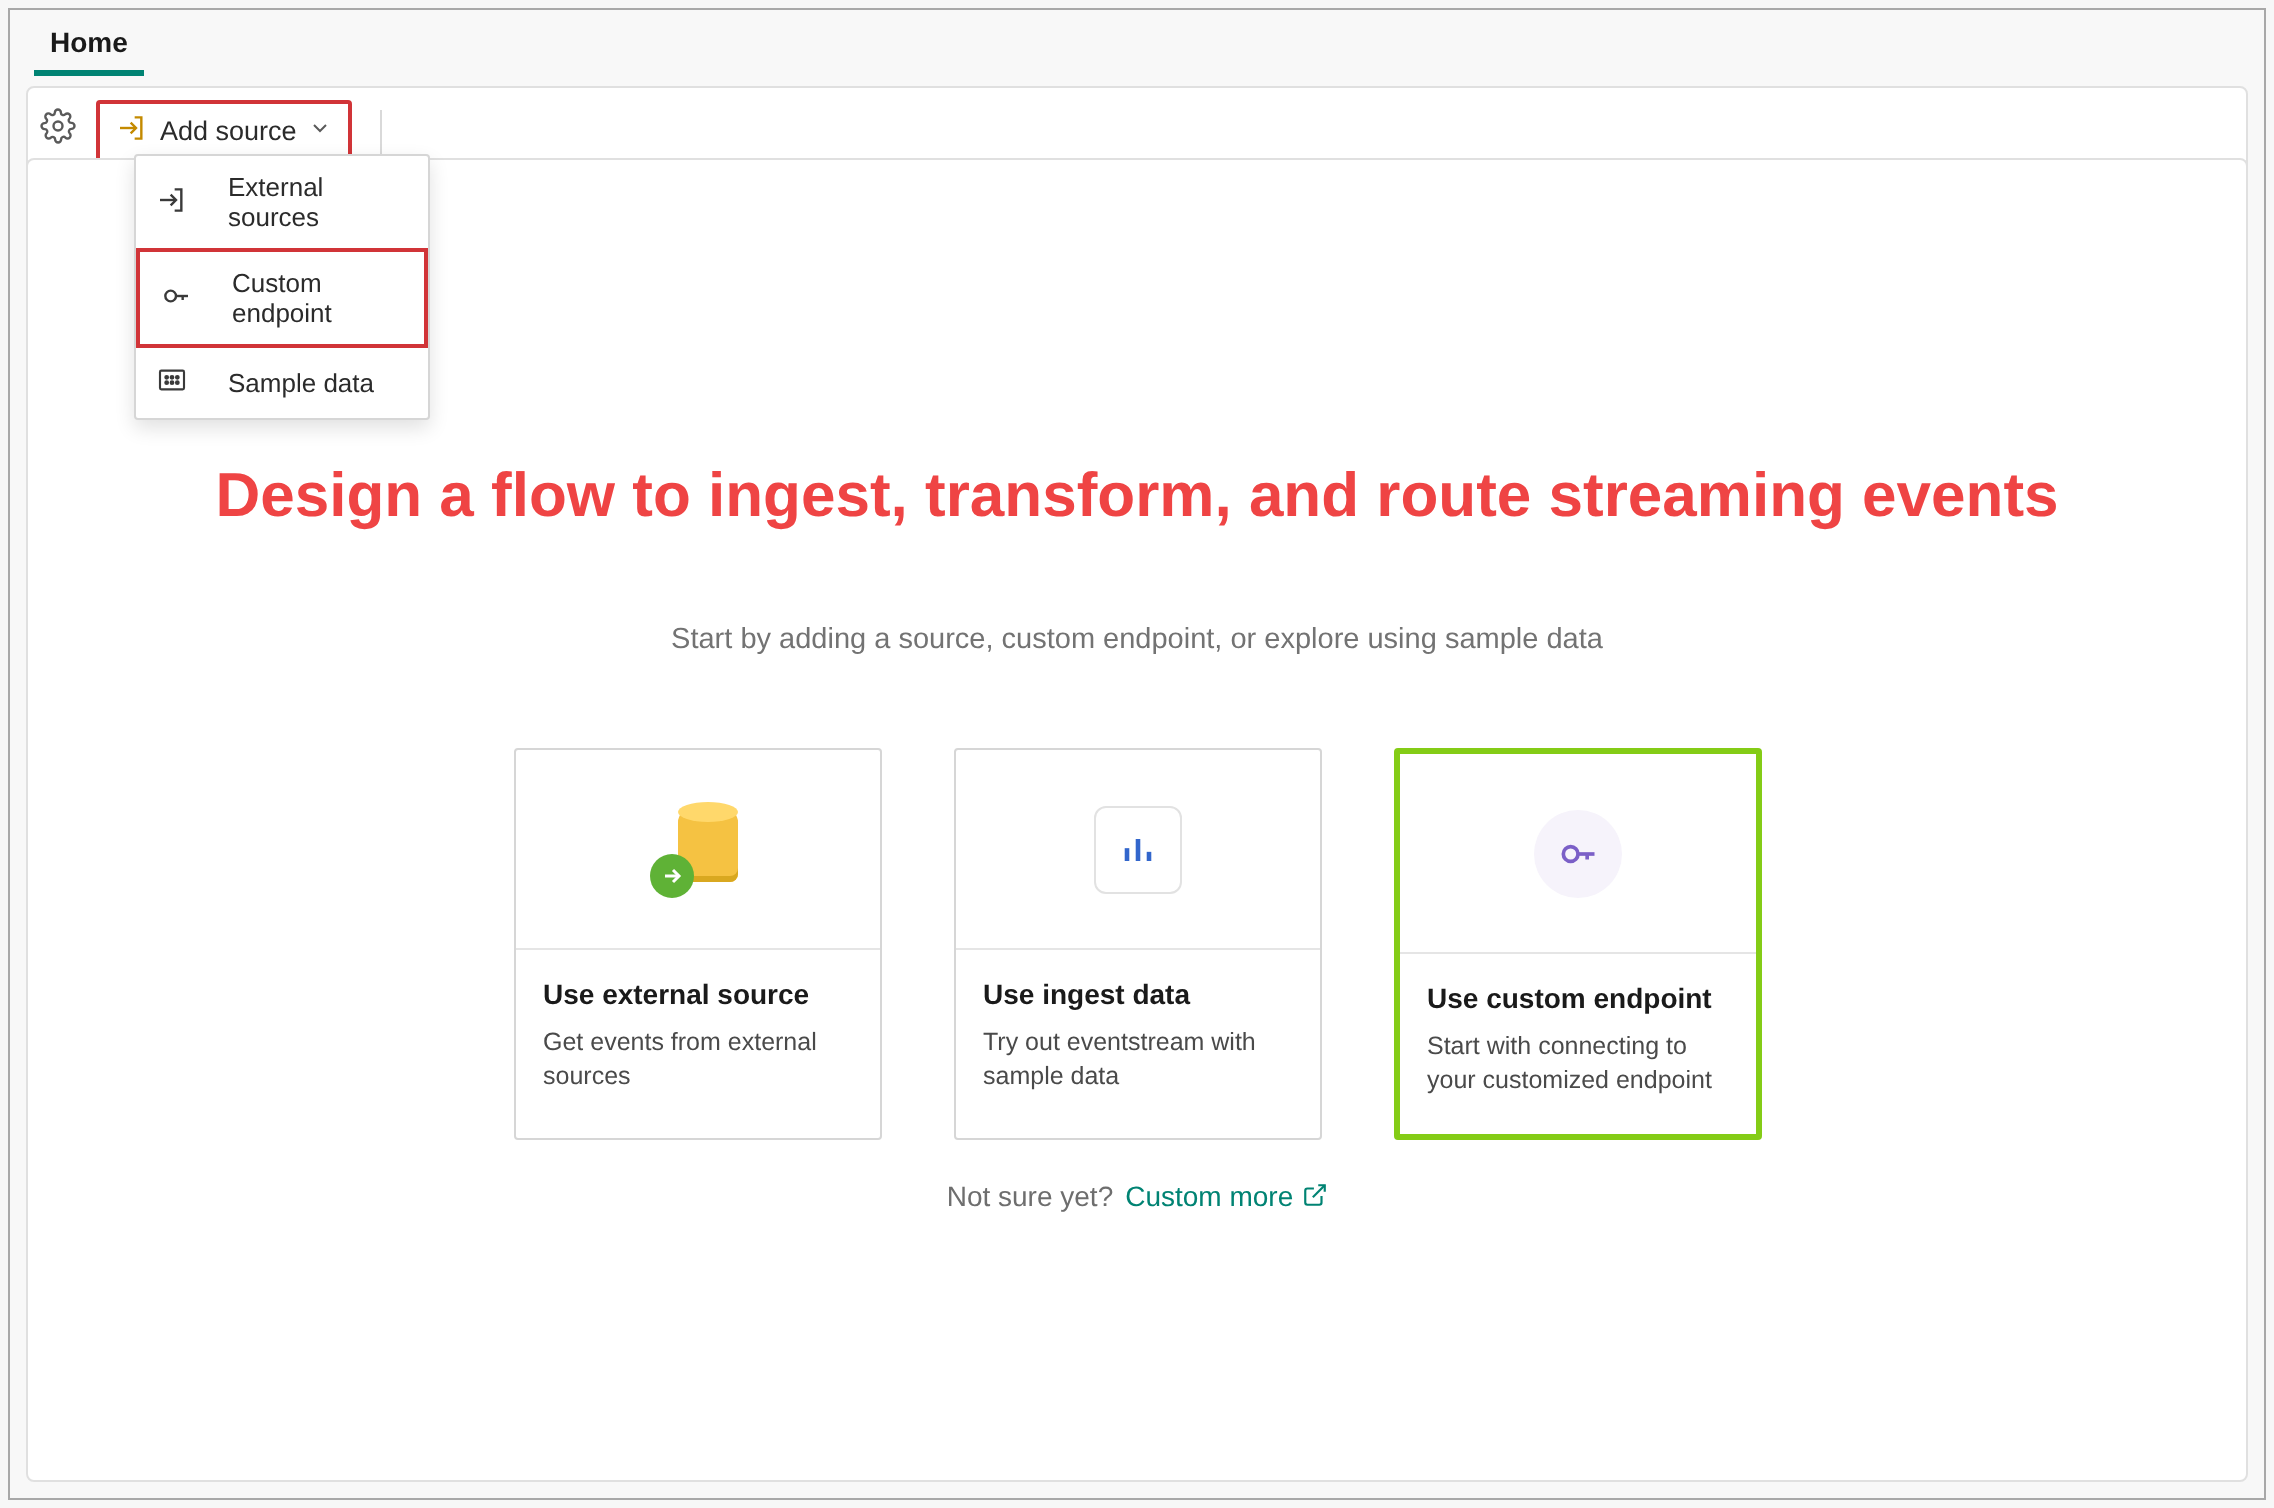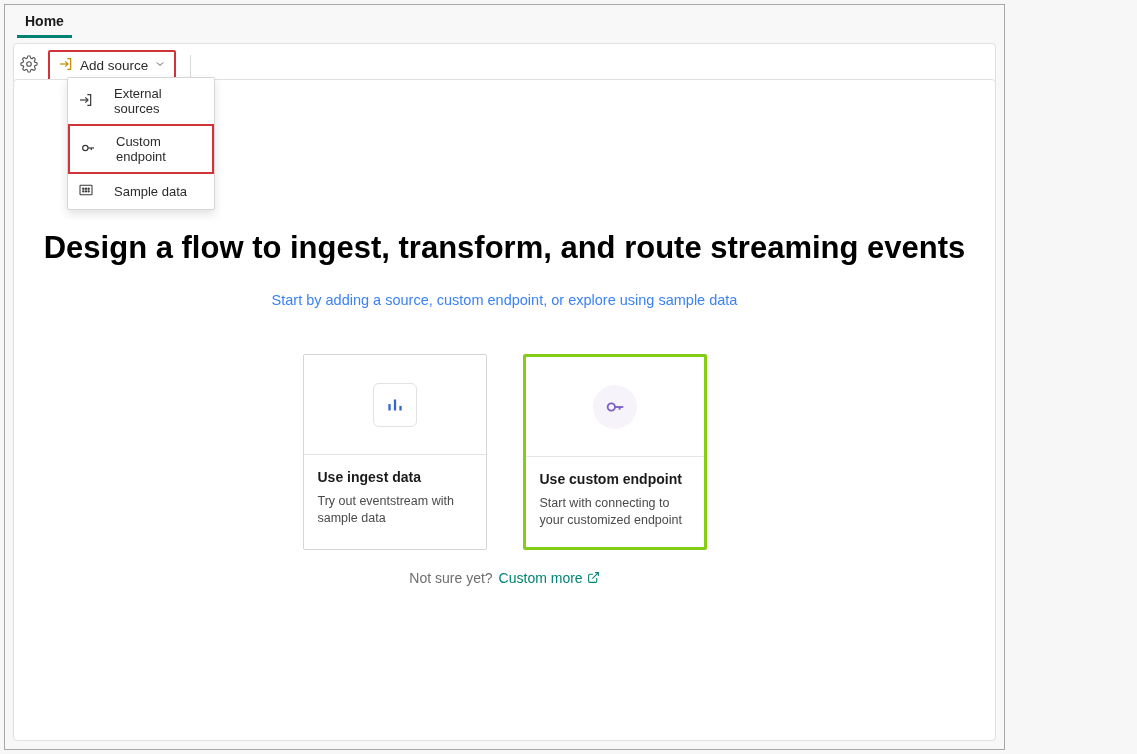--- a/index.html
+++ b/index.html
@@ -7,21 +7,21 @@
       font-family: "Segoe UI", -apple-system, sans-serif;
       background: #f7f7f7;
       width: 1137px;
       height: 754px;
       overflow: hidden;
       position: relative;
     }
     .workspace {
       border: 1px solid #a8a8a8;
       background: #f8f8f8;
-      width: 1001px;
+      width: 1129px;
       height: 746px;
       margin: 4px;
       position: relative;
     }
     .tab-bar {
       display: flex;
       padding: 0 12px;
       border-bottom: 1px solid transparent;
     }
     .tab {
@@ -96,27 +96,27 @@
       border: 1px solid #e0e0e0;
       border-radius: 4px;
       padding-top: 150px;
       display: flex;
       flex-direction: column;
       align-items: center;
     }
     .heading {
       font-size: 31px;
       font-weight: 700;
-      color: #000000;
+      color: #ef4444;
       text-align: center;
     }
     .subheading {
-      margin-top: 26px;
+      margin-top: 46px;
       font-size: 14.5px;
-      color: #3b82f6;
+      color: #737373;
     }
     .cards {
       margin-top: 46px;
       display: flex;
       gap: 36px;
     }
     .card {
       width: 184px;
       background: #fff;
       border: 1px solid #d6d6d6;
@@ -249,20 +249,37 @@
       <span>Sample data</span>
     </div>
   </div>
 
   <div class="canvas">
     <div class="heading">Design a flow to ingest, transform, and route streaming events</div>
     <div class="subheading">Start by adding a source, custom endpoint, or explore using sample data</div>
 
     <div class="cards">
 
+      <div class="card">
+        <div class="card-top">
+          <div class="ico-db">
+            <div class="db-cyl"></div>
+            <div class="db-arrow">
+                <svg viewBox="0 0 24 24" fill="none" stroke="currentColor" stroke-width="3">
+                  <path d="M5 12h14"></path>
+                  <path d="M13 6l6 6-6 6"></path>
+                </svg>
+              </div>
+          </div>
+        </div>
+        <div class="card-body">
+          <div class="card-title">Use external source</div>
+          <div class="card-desc">Get events from external sources</div>
+        </div>
+      </div>
 
       <div class="card">
         <div class="card-top">
           <div class="ico-chart">
             <svg width="22" height="22" viewBox="0 0 24 24" fill="none" stroke="#3266cc" stroke-width="2.5">
               <line x1="6" y1="18" x2="6" y2="11"></line>
                 <line x1="12" y1="18" x2="12" y2="6"></line>
                 <line x1="18" y1="18" x2="18" y2="13"></line>
             </svg>
           </div>

